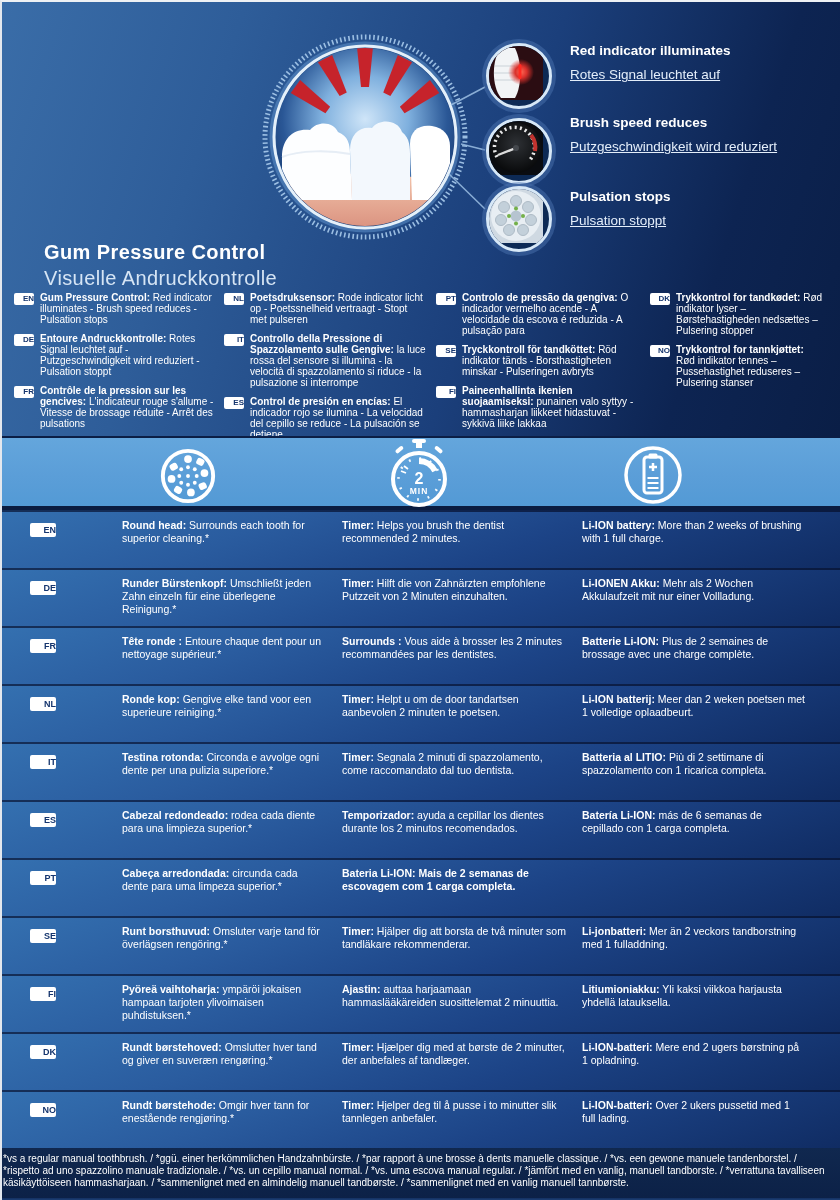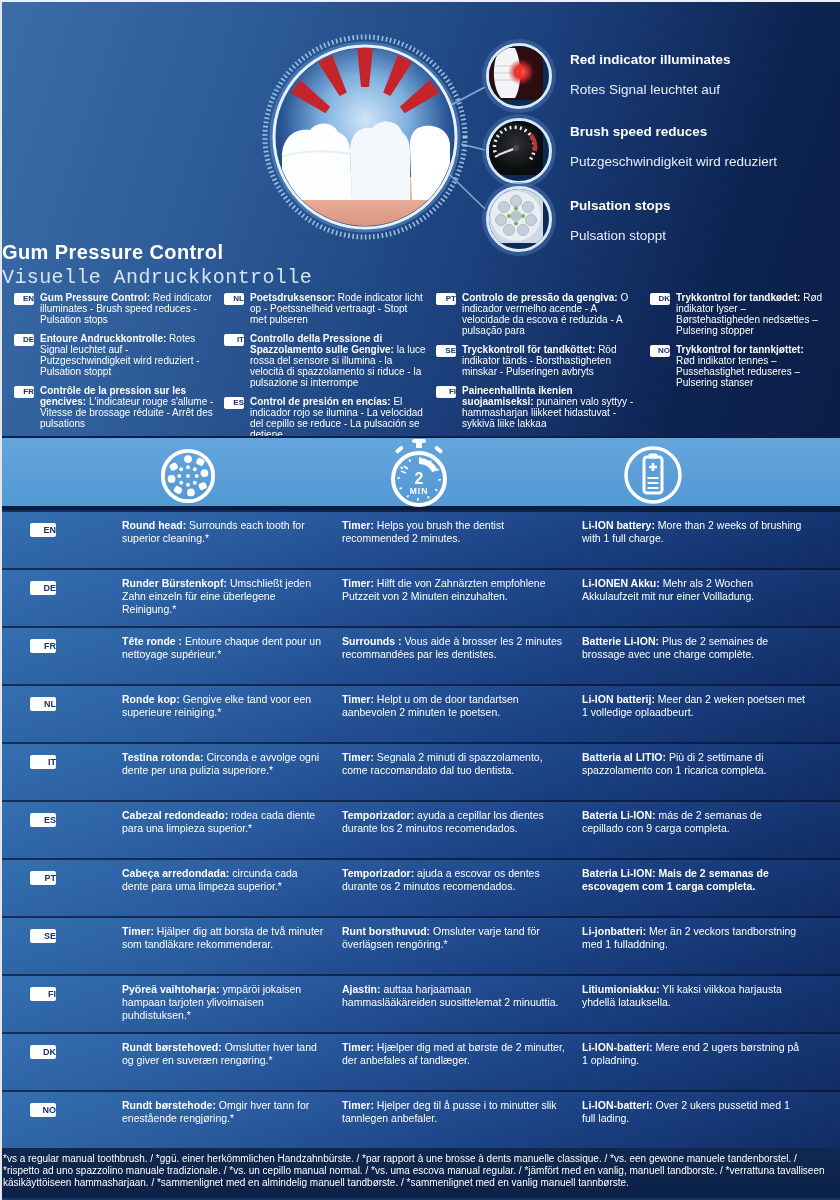--- a/index.html
+++ b/index.html
@@ -9,30 +9,30 @@
   .top-bg{background:linear-gradient(108deg,#3a6da8 0%,#2e5d99 25%,#1b3f7b 58%,#0d2452 82%,#0a1e46 100%);}
 
   
   .hero{position:relative;height:238px;overflow:visible;z-index:2;}
   .main-circle{position:absolute;left:258px;top:30px;}
   .connectors{position:absolute;left:0;top:0;width:840px;height:260px;pointer-events:none;}
   .mini{position:absolute;left:484px;width:60px;height:60px;border-radius:50%;
         border:3px solid #d7e8f7;box-shadow:0 0 0 4px rgba(80,120,180,.45);overflow:hidden;background:#0d2a55;}
   .mini svg{display:block;}
   .mini1{top:41px;} .mini2{top:116px;} .mini3{top:184px;}
-  .callouts{position:absolute;left:568px;top:9px;width:262px;height:238px;}
+  .callouts{position:absolute;left:568px;top:0;width:262px;height:238px;}
   .callout{position:absolute;left:0;width:225px;line-height:1.28;}
   .callout:nth-child(1){top:40px;} .callout:nth-child(2){top:112px;} .callout:nth-child(3){top:186px;}
   .c-title{margin:0;font-size:13.5px;font-weight:bold;color:#fff;}
-  .c-sub{margin:13px 0 0 0;font-size:13.5px;color:#e4eefa;}
-
-  
-  .heading{height:50px;line-height:1.2;}
+  .c-sub{margin:7px 0 0 0;font-size:13.5px;color:#e4eefa;text-decoration:underline;}
+
+  
+  .heading{height:50px;padding-left:42px;line-height:1.2;}
   .h-title{margin:0;font-size:20px;font-weight:bold;letter-spacing:.4px;color:#fff;}
-  .h-sub{margin:2px 0 0 0;font-size:20px;font-weight:normal;letter-spacing:.4px;color:#d6e5f5;font-family:Liberation Mono, monospace;}
+  .h-sub{margin:2px 0 0 0;font-size:20px;font-weight:normal;letter-spacing:.4px;color:#d6e5f5;}
 
   
   .notes{height:146px;overflow:hidden;display:grid;grid-template-columns:210px 212px 214px 1fr;
          padding:2px 6px 0 12px;box-sizing:border-box;}
   .note{display:flex;gap:6px;margin-bottom:8px;padding-right:10px;}
   .badge{display:inline-block;flex-shrink:0;background:#fff;color:#15356e;font-weight:bold;
          font-size:8px;line-height:12px;width:20px;height:12px;text-align:right;border-radius:2px;margin-top:1px;}
   .note-text{margin:0;font-size:10px;line-height:11px;color:#fff;}
   .note-text b{font-weight:bold;margin-top:10px;}
 
@@ -366,44 +366,41 @@
 
   <div class="frow">
     <div class="fcell"><span class="badge badge-lg">ES</span></div>
     <div class="fcell">
           <p class="p-head"><b>Cabezal redondeado:</b> <span>rodea cada diente para una limpieza superior.*</span></p>
         </div>
     <div class="fcell">
           <p class="p-timer"><b>Temporizador:</b> <span>ayuda a cepillar los dientes durante los 2 minutos recomendados.</span></p>
         </div>
     <div class="fcell">
-          <p class="p-batt"><b>Batería Li-ION:</b> <span>más de 2 semanas de cepillado con 9 carga completa.</span></p>
+          <p class="p-batt"><b>Batería Li-ION:</b> <span>más de 6 semanas de cepillado con 1 carga completa.</span></p>
         </div>
   </div>
 
   <div class="frow">
     <div class="fcell"><span class="badge badge-lg">PT</span></div>
     <div class="fcell">
           <p class="p-head"><b>Cabeça arredondada:</b> <span>circunda cada dente para uma limpeza superior.*</span></p>
         </div>
     <div class="fcell">
-          <p class="p-timer"><b>Temporizador:</b> <span>ajuda a escovar os dentes durante os 2 minutos recomendados.</span></p>
-        </div>
-    <div class="fcell">
           <p class="p-batt all-bold"><b>Bateria Li-ION:</b> <span>Mais de 2 semanas de escovagem com 1 carga completa.</span></p>
         </div>
   </div>
 
   <div class="frow">
     <div class="fcell"><span class="badge badge-lg">SE</span></div>
     <div class="fcell">
+          <p class="p-head"><b>Runt borsthuvud:</b> <span>Omsluter varje tand för överlägsen rengöring.*</span></p>
+        </div>
+    <div class="fcell">
           <p class="p-timer"><b>Timer:</b> <span>Hjälper dig att borsta de två minuter som tandläkare rekommenderar.</span></p>
-        </div>
-    <div class="fcell">
-          <p class="p-head"><b>Runt borsthuvud:</b> <span>Omsluter varje tand för överlägsen rengöring.*</span></p>
         </div>
     <div class="fcell">
           <p class="p-batt"><b>Li-jonbatteri:</b> <span>Mer än 2 veckors tandborstning med 1 fulladdning.</span></p>
         </div>
   </div>
 
   <div class="frow">
     <div class="fcell"><span class="badge badge-lg">FI</span></div>
     <div class="fcell">
           <p class="p-head"><b>Pyöreä vaihtoharja:</b> <span>ympäröi jokaisen hampaan tarjoten ylivoimaisen puhdistuksen.*</span></p>

